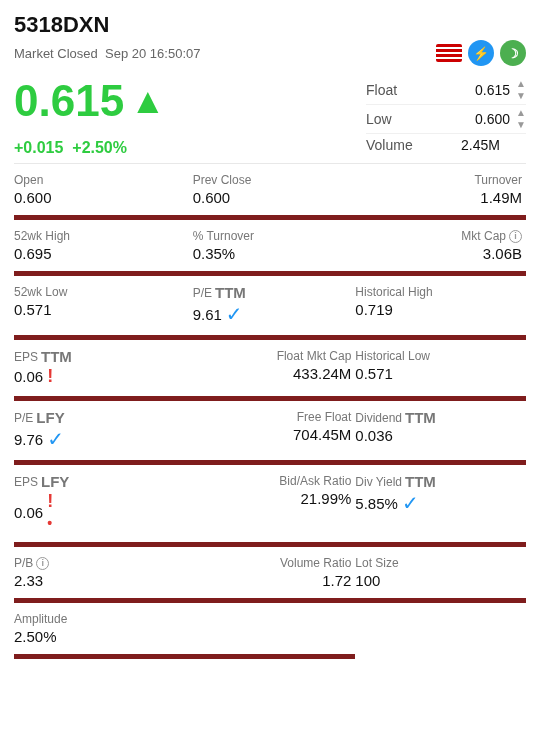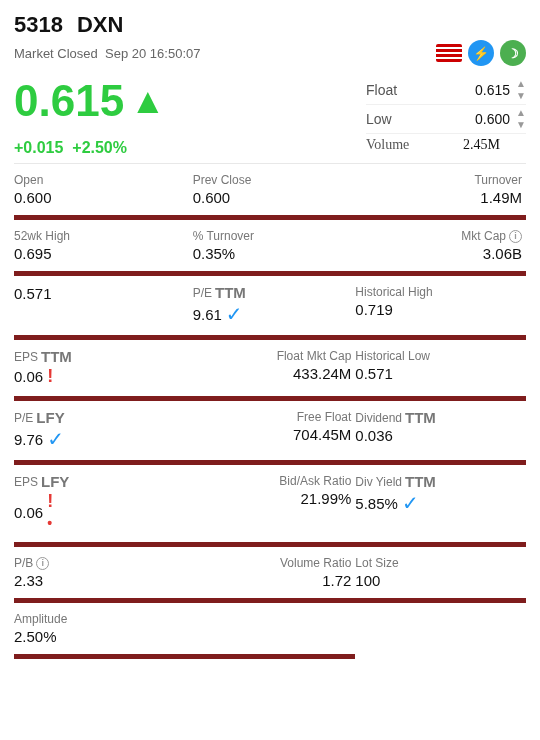--- a/index.html
+++ b/index.html
@@ -15,21 +15,21 @@
     .header {
       padding: 12px 14px 4px 14px;
     }
 
     .stock-title {
       font-size: 22px;
       font-weight: 700;
       color: #111;
       display: flex;
       align-items: flex-start;
-      gap: 14px;
+      gap: 0;
     }
 
     .market-status-row {
       display: flex;
       align-items: center;
       justify-content: space-between;
       margin-top: 2px;
     }
 
     .market-status-text {
@@ -109,21 +109,21 @@
 
     .hlv-row {
       display: flex;
       align-items: center;
       justify-content: space-between;
       font-size: 14px;
       padding: 3px 0;
       border-bottom: 1px solid #f0f0f0;
     }
 
-    .hlv-row:last-child { border-bottom: none; font-family: Liberation Serif, serif; }
+    .hlv-row:last-child { border-bottom: none; }
 
     .hlv-label {
       color: #555;
       width: 56px;
     }
 
     .hlv-value {
       color: #111;
       font-weight: 500;
       flex: 1;
@@ -344,20 +344,23 @@
       <div class="stat-cell">
         <div class="stat-label stat-label-right">
           <span>Mkt Cap</span>
           <span class="info-icon">i</span>
         </div>
         <div class="stat-value stat-value-right">
           <span>3.06B</span>
         </div>
       </div>
       <div class="stat-cell">
+        <div class="stat-label">
+          <span>52wk Low</span>
+        </div>
         <div class="stat-value">
           <span>0.571</span>
         </div>
       </div>
       <div class="stat-cell">
         <div class="stat-label">
           <span>P/E</span>
           <sup class="superscript">TTM</sup>
         </div>
         <div class="stat-value">

